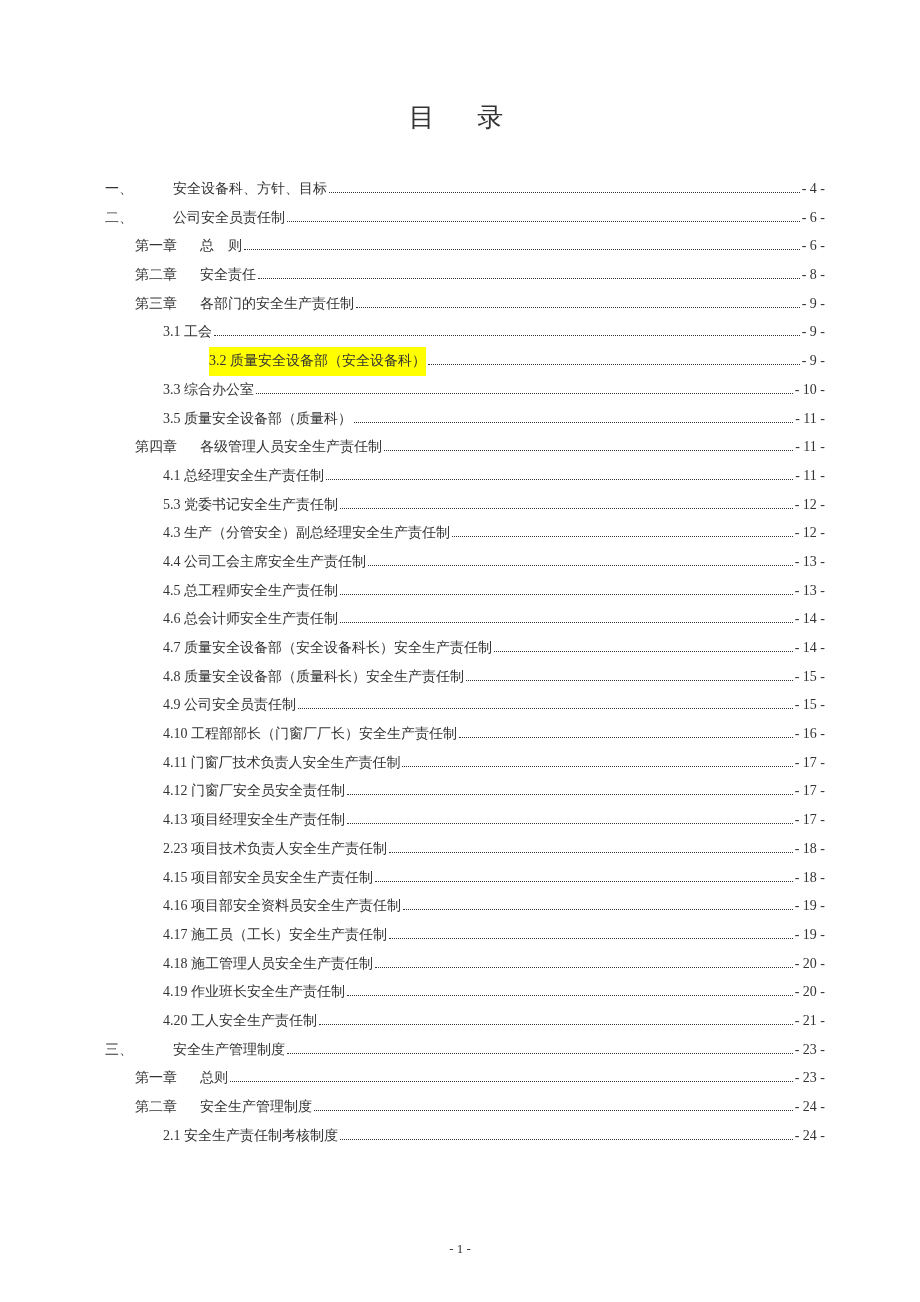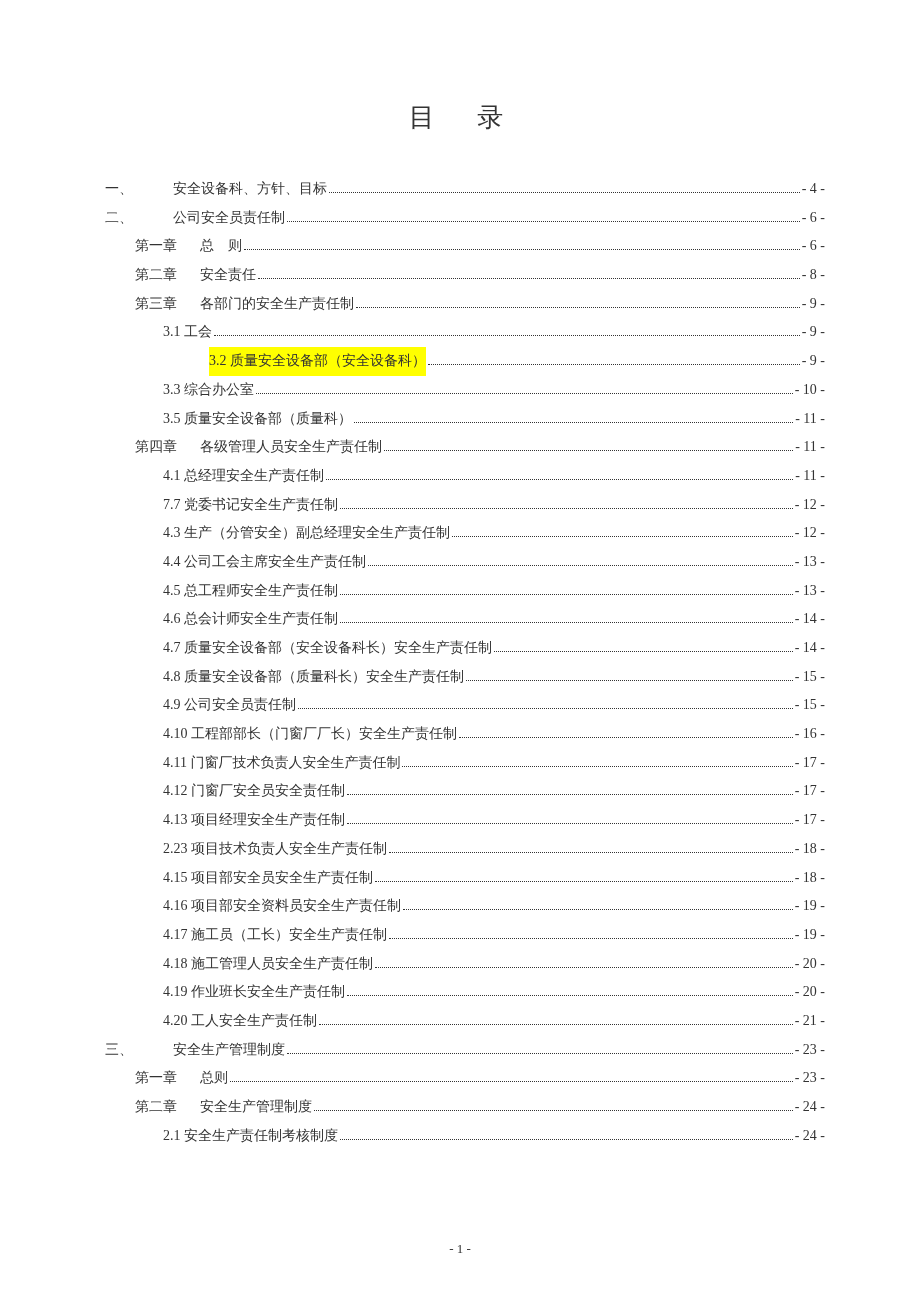--- a/index.html
+++ b/index.html
@@ -133,21 +133,21 @@
         <span class="label">各级管理人员安全生产责任制</span>
         <span class="dots"></span>
         <span class="pg">- 11 -</span>
       </div>
       <div class="toc-entry indent-2">
         <span class="label">4.1 总经理安全生产责任制</span>
         <span class="dots"></span>
         <span class="pg">- 11 -</span>
       </div>
       <div class="toc-entry indent-2">
-        <span class="label">7.7 党委书记安全生产责任制</span>
+        <span class="label">5.3 党委书记安全生产责任制</span>
         <span class="dots"></span>
         <span class="pg">- 12 -</span>
       </div>
       <div class="toc-entry indent-2">
         <span class="label">4.3 生产（分管安全）副总经理安全生产责任制</span>
         <span class="dots"></span>
         <span class="pg">- 12 -</span>
       </div>
       <div class="toc-entry indent-2">
         <span class="label">4.4 公司工会主席安全生产责任制</span>

